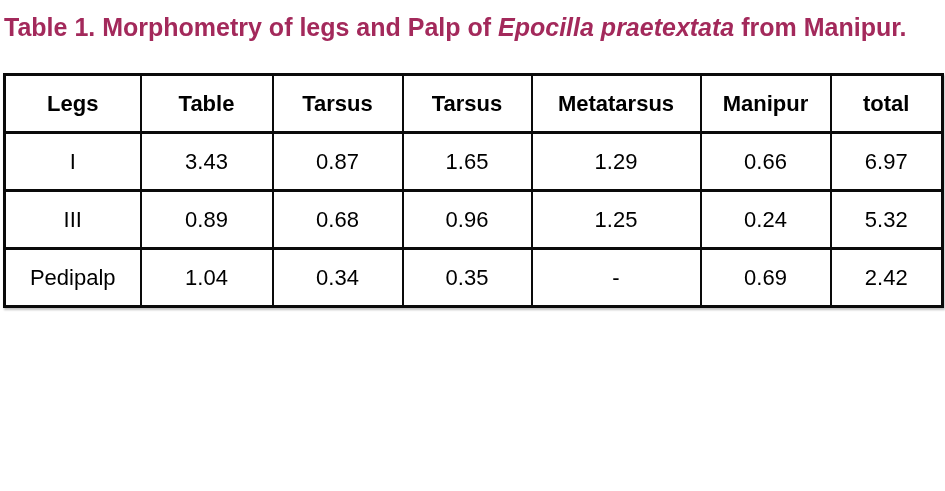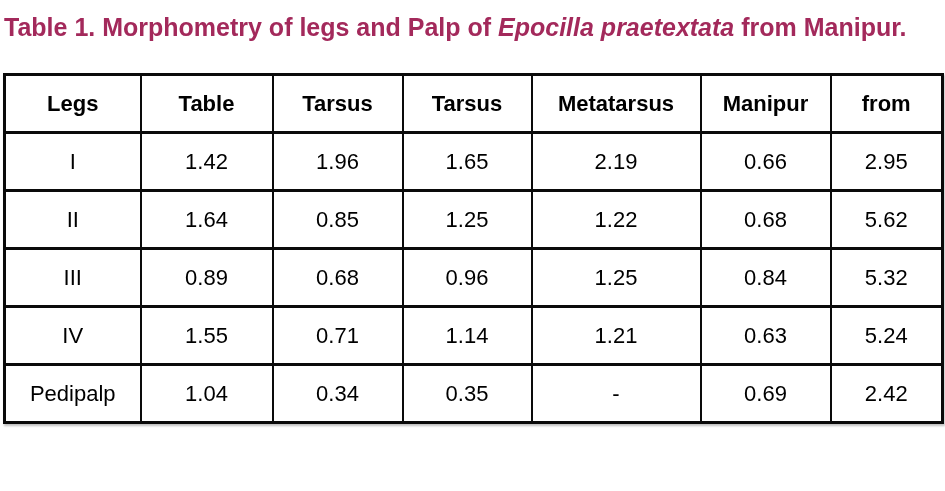--- a/index.html
+++ b/index.html
@@ -71,59 +71,41 @@
       <col style="width:112px">
     </colgroup>
     <thead>
       <tr>
         <th>Legs</th>
         <th>Table</th>
         <th>Tarsus</th>
         <th>Tarsus</th>
         <th>Metatarsus</th>
         <th>Manipur</th>
-        <th>from</th>
+        <th>total</th>
       </tr>
     </thead>
     <tbody>
       <tr>
         <td>I</td>
-        <td>1.42</td>
-        <td>1.96</td>
+        <td>3.43</td>
+        <td>0.87</td>
         <td>1.65</td>
-        <td>2.19</td>
+        <td>1.29</td>
         <td>0.66</td>
-        <td>2.95</td>
-      </tr>
-      <tr>
-        <td>II</td>
-        <td>1.64</td>
-        <td>0.85</td>
-        <td>1.25</td>
-        <td>1.22</td>
-        <td>0.68</td>
-        <td>5.62</td>
+        <td>6.97</td>
       </tr>
       <tr>
         <td>III</td>
         <td>0.89</td>
         <td>0.68</td>
         <td>0.96</td>
         <td>1.25</td>
-        <td>0.84</td>
+        <td>0.24</td>
         <td>5.32</td>
-      </tr>
-      <tr>
-        <td>IV</td>
-        <td>1.55</td>
-        <td>0.71</td>
-        <td>1.14</td>
-        <td>1.21</td>
-        <td>0.63</td>
-        <td>5.24</td>
       </tr>
       <tr>
         <td>Pedipalp</td>
         <td>1.04</td>
         <td>0.34</td>
         <td>0.35</td>
         <td>-</td>
         <td>0.69</td>
         <td>2.42</td>
       </tr>

